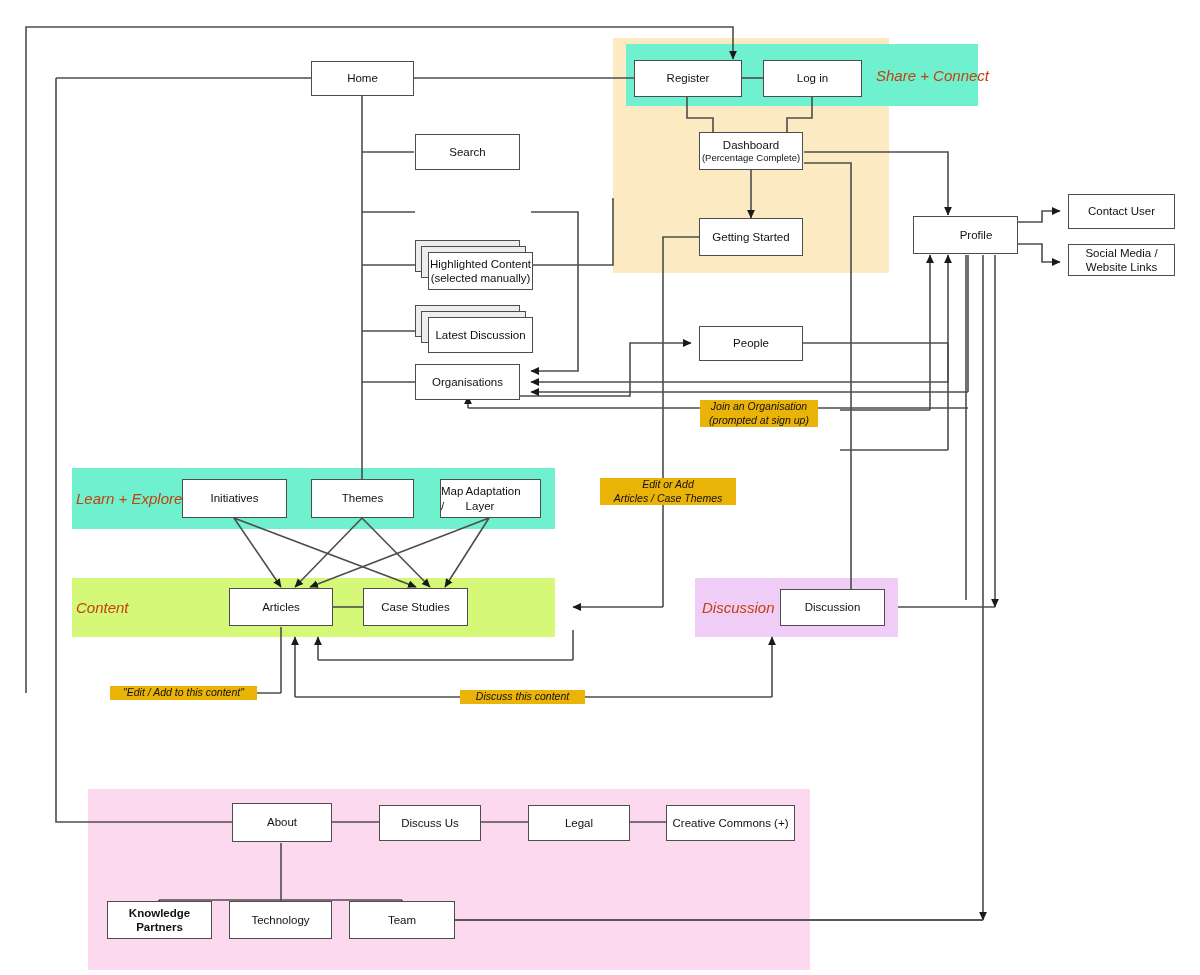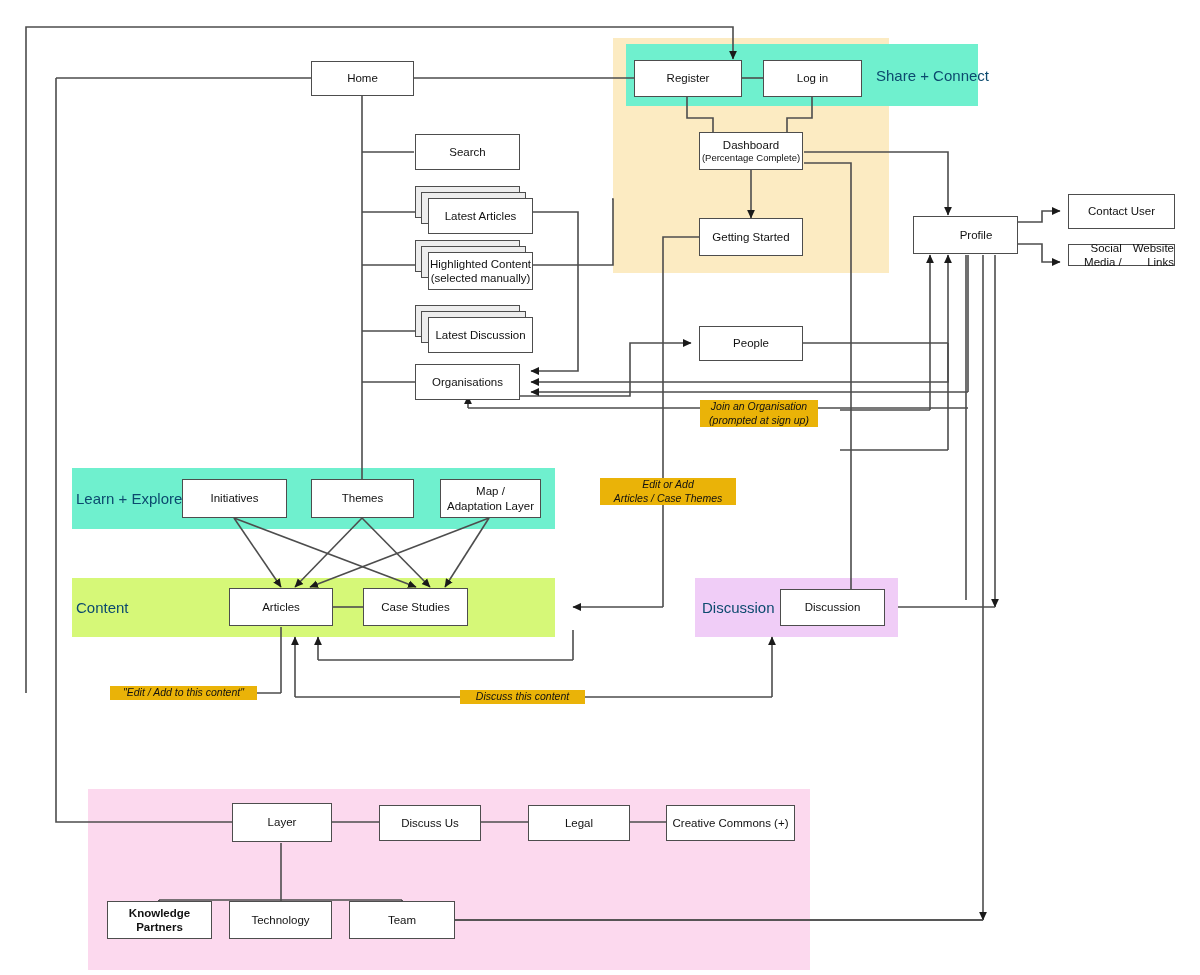--- a/index.html
+++ b/index.html
@@ -1,23 +1,23 @@
 <!DOCTYPE html>
 <html><head>
 <meta charset="utf-8">
 <title>Sitemap Diagram</title>
 <style>
   html,body{margin:0;padding:0;background:#ffffff;}
   body{font-family:"Liberation Sans", sans-serif;}
   #stage{position:relative;width:1200px;height:975px;background:#ffffff;overflow:hidden;}
   svg.layer{position:absolute;left:0;top:0;width:1200px;height:975px;}
   .band{position:absolute;}
-  .band-label{position:absolute;font-size:15px;color:#0c4a6e;white-space:nowrap;}
+  .band-label{position:absolute;font-size:15px;color:#c2410c;white-space:nowrap;font-style:italic;}
   .node{position:absolute;background:#ffffff;border:1.6px solid #4d4d4d;
-        display:flex;align-items:center;justify-content:center;text-align:right;
+        display:flex;align-items:center;justify-content:center;text-align:left;
         font-size:11.5px;color:#111;line-height:1.25;box-sizing:border-box;}
   .node .sub{display:block;font-size:11.5px;}
   .stackwrap{position:absolute;}
   .stackwrap .shadow{position:absolute;background:#ededed;border:1.6px solid #4d4d4d;box-sizing:border-box;}
   .stackwrap .front{position:absolute;background:#ffffff;border:1.6px solid #4d4d4d;box-sizing:border-box;
         display:flex;align-items:center;justify-content:center;text-align:center;font-size:11.5px;color:#111;line-height:1.25;}
   .edge-label{position:absolute;font-size:10.5px;font-style:italic;color:#111;
         text-align:center;white-space:nowrap;background:#eab308;padding:0 5px;line-height:1.3;}
 </style>
 </head>
@@ -185,32 +185,27 @@
     <span>Dashboard</span>
     <span class="sub" style="font-size:9.5px;">(Percentage Complete)</span>
   </div>
 
   <div class="node" style="left:699px;top:218px;width:104px;height:38px;">Getting Started</div>
 
   <div class="node" style="left:913px;top:216px;width:105px;height:38px;padding-left:21px;">Profile</div>
 
   <div class="node" style="left:1068px;top:194px;width:107px;height:35px;">Contact User</div>
 
-  <div class="node" style="left:1068px;top:244px;width:107px;height:22px;flex-direction:row;">
+  <div class="node" style="left:1068px;top:244px;width:107px;height:32px;flex-direction:column;">
     <span>Social Media /</span>
     <span>Website Links</span>
   </div>
 
   <div class="node" style="left:415px;top:134px;width:105px;height:36px;">Search</div>
 
-  <div class="stackwrap" style="left:415px;top:186px;width:118px;height:48px;">
-    <div class="shadow" style="left:0;top:0;width:105px;height:32px;"></div>
-    <div class="shadow" style="left:6px;top:6px;width:105px;height:32px;"></div>
-    <div class="front" style="left:13px;top:12px;width:105px;height:36px;">Latest Articles</div>
-  </div>
 
   <div class="stackwrap" style="left:415px;top:240px;width:118px;height:50px;">
     <div class="shadow" style="left:0;top:0;width:105px;height:32px;"></div>
     <div class="shadow" style="left:6px;top:6px;width:105px;height:32px;"></div>
     <div class="front" style="left:13px;top:12px;width:105px;height:38px;flex-direction:column;">
       <span>Highlighted Content</span>
       <span>(selected manually)</span>
     </div>
   </div>
 
@@ -221,32 +216,32 @@
   </div>
 
   <div class="node" style="left:415px;top:364px;width:105px;height:36px;">Organisations</div>
 
   <div class="node" style="left:699px;top:326px;width:104px;height:35px;">People</div>
 
   <div class="node" style="left:182px;top:479px;width:105px;height:39px;">Initiatives</div>
 
   <div class="node" style="left:311px;top:479px;width:103px;height:39px;">Themes</div>
 
-  <div class="node" style="left:440px;top:479px;width:101px;height:39px;flex-direction:column;">
+  <div class="node" style="left:440px;top:479px;width:101px;height:39px;">
     <span>Map /</span>
     <span>Adaptation Layer</span>
   </div>
 
   <div class="node" style="left:229px;top:588px;width:104px;height:38px;">Articles</div>
 
   <div class="node" style="left:363px;top:588px;width:105px;height:38px;">Case Studies</div>
 
   <div class="node" style="left:780px;top:589px;width:105px;height:37px;">Discussion</div>
 
-  <div class="node" style="left:232px;top:803px;width:100px;height:39px;">Layer</div>
+  <div class="node" style="left:232px;top:803px;width:100px;height:39px;">About</div>
 
   <div class="node" style="left:379px;top:805px;width:102px;height:36px;">Discuss Us</div>
 
   <div class="node" style="left:528px;top:805px;width:102px;height:36px;">Legal</div>
 
   <div class="node" style="left:666px;top:805px;width:129px;height:36px;">Creative Commons (+)</div>
 
   <div class="node" style="left:107px;top:901px;width:105px;height:38px;flex-direction:column;font-weight:bold;">
     <span>Knowledge</span>
     <span>Partners</span>

